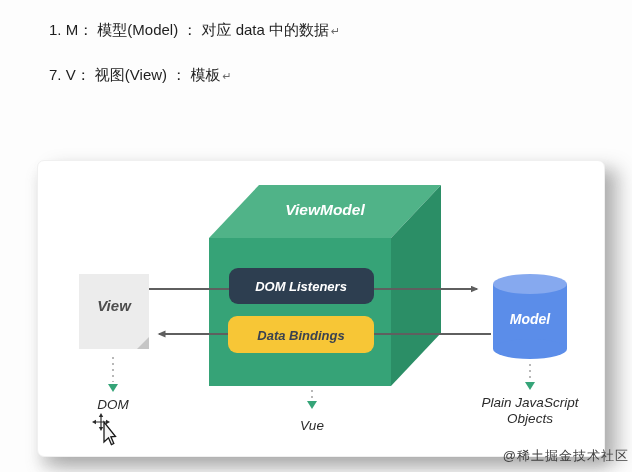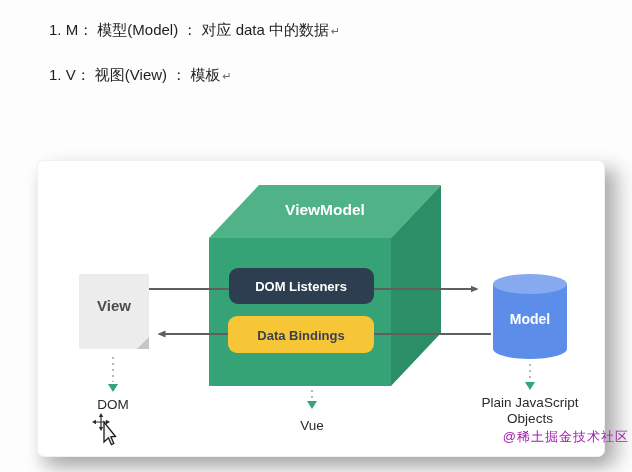--- a/index.html
+++ b/index.html
@@ -11,36 +11,37 @@
   .notes{position:absolute;left:49px;top:20px;}
   .note-line{
     margin:0 0 24px 0;font-size:15px;line-height:19px;color:#1e1e1e;
     white-space:pre;
   }
   .return-mark{font-size:11px;color:#6b6b6b;margin-left:2px;}
   .diagram-card{
     position:absolute;left:37px;top:160px;width:566px;height:295px;
     background:#ffffff;border-radius:7px;border:1px solid #f0f0f0;
     box-shadow:14px 8px 18px rgba(90,90,90,0.38), 2px 12px 14px rgba(120,120,120,0.25);
+    font-style:italic;
   }
   .diagram-card svg{display:block;border-radius:7px;}
   svg text{font-family:"Liberation Sans","DejaVu Sans",sans-serif;}
   .lbl-bold{font-weight:bold;}
   .caption{font-size:13.5px;fill:#2b2b2b;}
   .watermark{
-    position:absolute;right:3px;top:428px;font-size:13px;color:#a21caf;
+    position:absolute;right:3px;top:447px;font-size:13px;color:#404040;
     letter-spacing:1px;
   }
 </style>
 </head>
 <body>
 
 <div class="notes">
   <p class="note-line"><span>1. M： 模型(Model) ： 对应 data 中的数据</span><span class="return-mark">↵</span></p>
-  <p class="note-line"><span>1. V： 视图(View) ： 模板</span><span class="return-mark">↵</span></p>
+  <p class="note-line"><span>7. V： 视图(View) ： 模板</span><span class="return-mark">↵</span></p>
 </div>
 
 <div class="diagram-card">
   <svg width="566" height="295" viewBox="0 0 566 295">
     <defs>
       <marker id="arrowGray" markerWidth="9" markerHeight="8" refX="6.5" refY="3.5" orient="auto" markerUnits="userSpaceOnUse">
         <path d="M0,0 L8,3.5 L0,7 Z" fill="#5f5f5f"></path>
       </marker>
     </defs>
 

